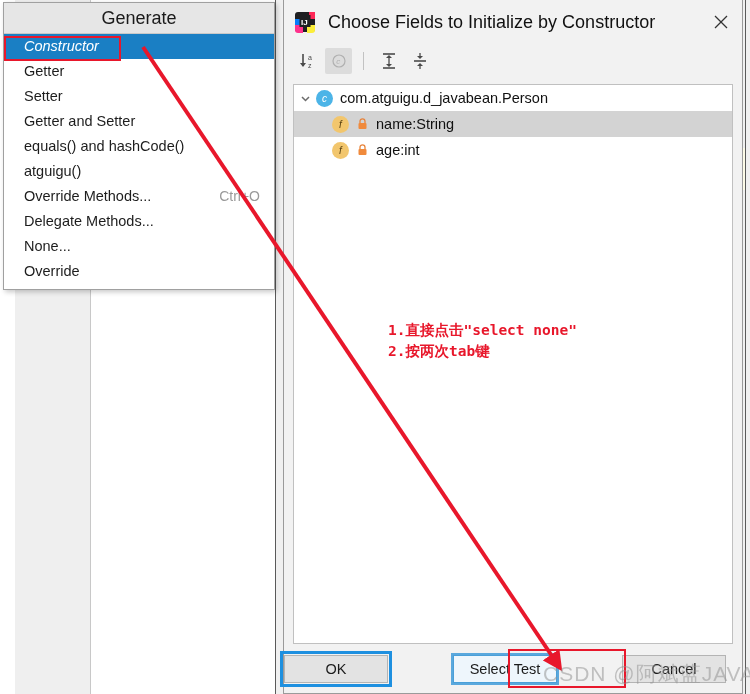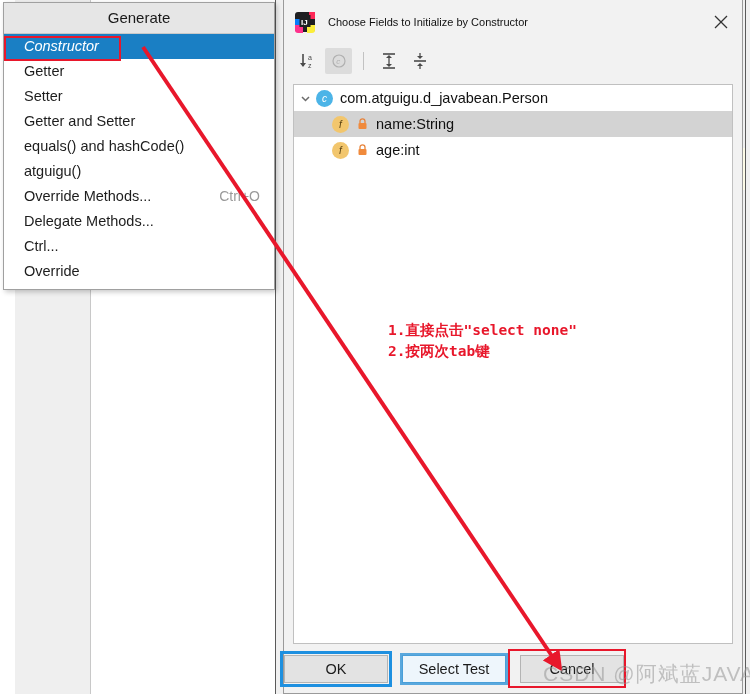--- a/index.html
+++ b/index.html
@@ -24,21 +24,21 @@
   
   #generate-menu{
     position:absolute;left:3px;top:2px;width:272px;height:288px;
     background:#ffffff;border:1px solid #a0a0a0;
     box-shadow:2px 2px 5px rgba(0,0,0,.22);
     box-sizing:border-box;
   }
   #generate-title{
     height:30px;line-height:30px;text-align:center;
     background:#e6e6e6;border-bottom:1px solid #c9c9c9;
-    font-size:15px;color:#1a1a1a;
+    font-size:18px;color:#1a1a1a;
   }
   .menu-item{
     height:25px;line-height:25px;padding-left:20px;
     font-size:14.5px;color:#1d1d1d;position:relative;white-space:nowrap;
   }
   .menu-item.selected{background:#1a7fc4;color:#ffffff;font-style:italic;}
   .menu-item .shortcut{
     position:absolute;right:14px;top:0;color:#9a9a9a;font-size:14px;
   }
   #constructor-highlight{
@@ -52,21 +52,21 @@
     background:#f2f2f2;border:1px solid #9a9a9a;border-top:none;
     box-sizing:border-box;
   }
   #dialog-titlebar{
     height:44px;display:flex;align-items:center;padding:0 6px 0 10px;
     background:#f2f2f2;
     justify-content:space-between;
   }
   #dialog-icon{width:22px;height:22px;flex:0 0 22px;position:relative;margin-right:12px;}
   #dialog-title{
-    font-size:11px;color:#111111;flex:1 1 auto;white-space:nowrap;
+    font-size:18px;color:#111111;flex:1 1 auto;white-space:nowrap;
   }
   #dialog-close{
     width:30px;height:30px;flex:0 0 30px;display:flex;align-items:center;justify-content:center;
     color:#333;font-size:17px;line-height:1;
   }
 
   #toolbar{height:34px;display:flex;align-items:center;padding-left:10px;gap:4px;}
   .tb-btn{width:27px;height:26px;display:flex;align-items:center;justify-content:center;border-radius:2px;}
   .tb-btn.disabled{background:#dcdcdc;}
   .tb-sep{width:1px;height:18px;background:#c2c2c2;margin:0 7px;}
@@ -84,21 +84,21 @@
     font-size:10px;color:#ffffff;font-style:italic;margin-right:7px;
   }
   .icon-class{background:#4cb4e7;}
   .icon-field{background:#f2c66d;color:#5b4312;}
   .lock-icon{width:13px;flex:0 0 13px;margin-right:7px;display:flex;align-items:center;justify-content:center;}
   .tree-indent{width:38px;flex:0 0 38px;}
 
   
   #button-bar{
     position:absolute;left:0;bottom:0;width:458px;height:48px;
-    display:flex;align-items:center;justify-content:flex-start;gap:14px;padding-right:16px;
+    display:flex;align-items:center;justify-content:space-between;gap:14px;padding-right:16px;
     box-sizing:border-box;
   }
   .dlg-btn{
     height:28px;min-width:104px;padding:0 14px;
     background:#e3e3e3;border:1px solid #b4b4b4;
     font-size:14.5px;color:#1b1b1b;
     display:flex;align-items:center;justify-content:center;box-sizing:border-box;
   }
   .dlg-btn.focused{
     outline:3px solid #1e90e0;outline-offset:1px;
@@ -146,21 +146,21 @@
   <div id="generate-title">Generate</div>
   <div id="generate-menu-list">
       <div class="menu-item selected"><span>Constructor</span></div>
       <div class="menu-item"><span>Getter</span></div>
       <div class="menu-item"><span>Setter</span></div>
       <div class="menu-item"><span>Getter and Setter</span></div>
       <div class="menu-item"><span>equals() and hashCode()</span></div>
       <div class="menu-item"><span>atguigu()</span></div>
       <div class="menu-item"><span>Override Methods...</span><span class="shortcut">Ctrl+O</span></div>
       <div class="menu-item"><span>Delegate Methods...</span></div>
-      <div class="menu-item"><span>Ctrl...</span></div>
+      <div class="menu-item"><span>None...</span></div>
       <div class="menu-item"><span>Override</span></div>
     </div>
 </div>
 <div id="constructor-highlight"></div>
 
 <div id="dialog">
 
   <div id="dialog-titlebar">
     <div id="dialog-icon">
       <svg width="22" height="22" viewBox="0 0 22 22">

